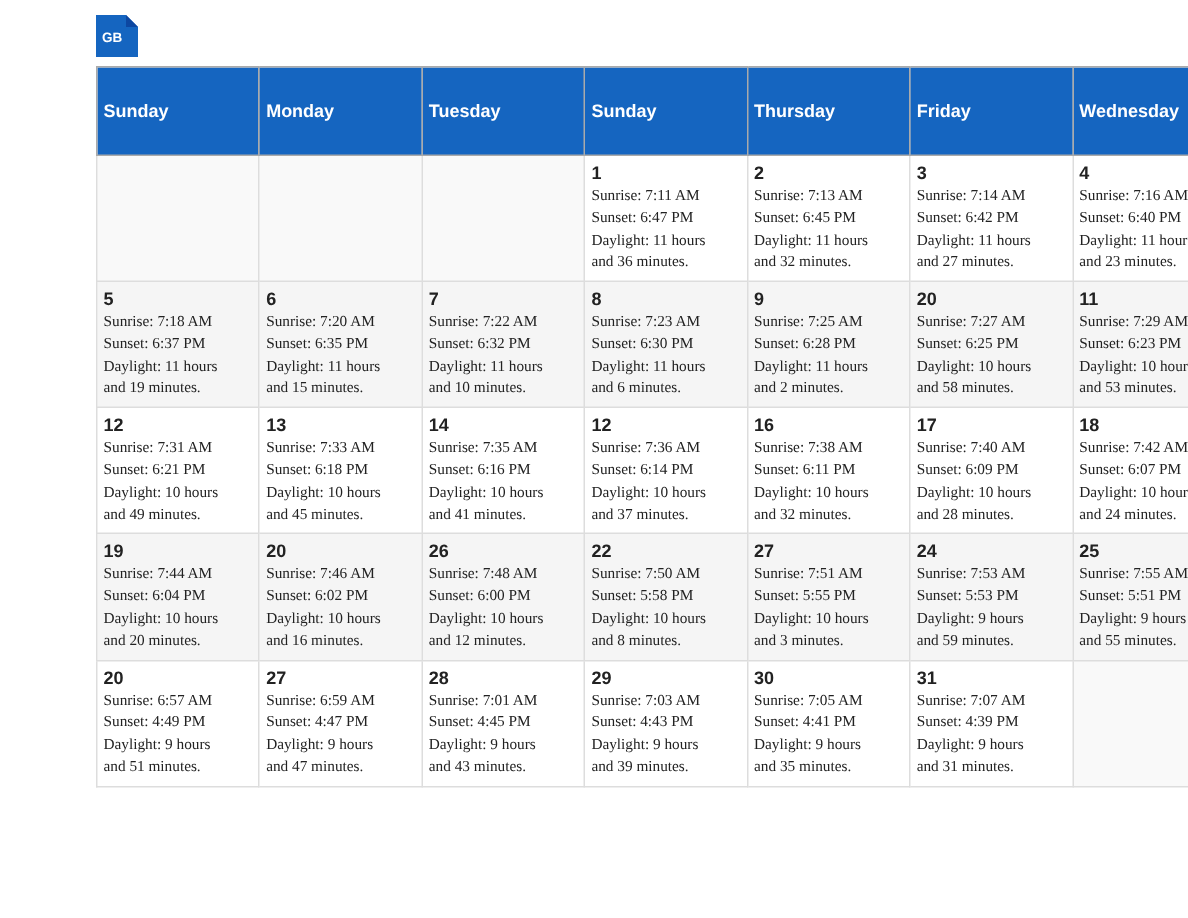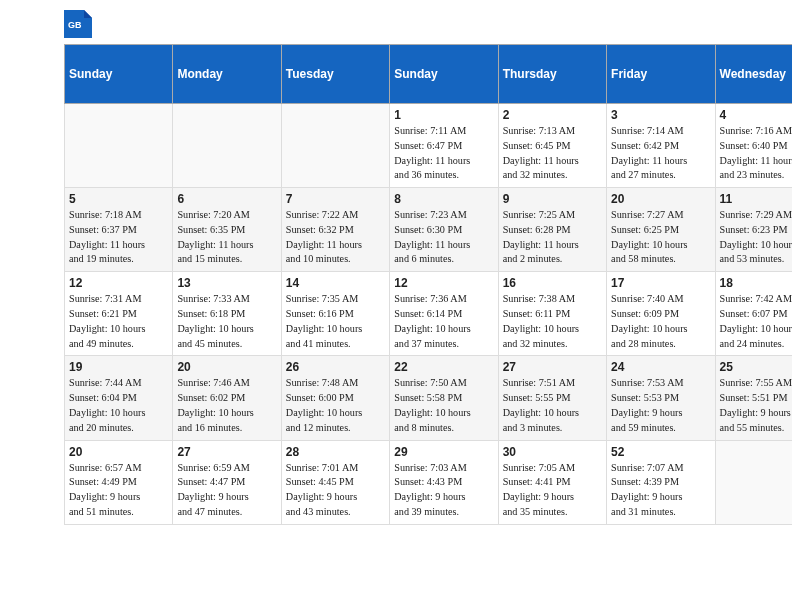--- a/index.html
+++ b/index.html
@@ -264,20 +264,20 @@
           </td>
           <td>
             <span class="day-number">29</span>
             <div class="day-info">Sunrise: 7:03 AM<br>Sunset: 4:43 PM<br>Daylight: 9 hours<br>and 39 minutes.</div>
           </td>
           <td>
             <span class="day-number">30</span>
             <div class="day-info">Sunrise: 7:05 AM<br>Sunset: 4:41 PM<br>Daylight: 9 hours<br>and 35 minutes.</div>
           </td>
           <td>
-            <span class="day-number">52</span>
+            <span class="day-number">31</span>
             <div class="day-info">Sunrise: 7:07 AM<br>Sunset: 4:39 PM<br>Daylight: 9 hours<br>and 31 minutes.</div>
           </td>
           <td class="empty"></td>
         </tr>
       </tbody>
   </table>
 </div>
 
 </body></html>

